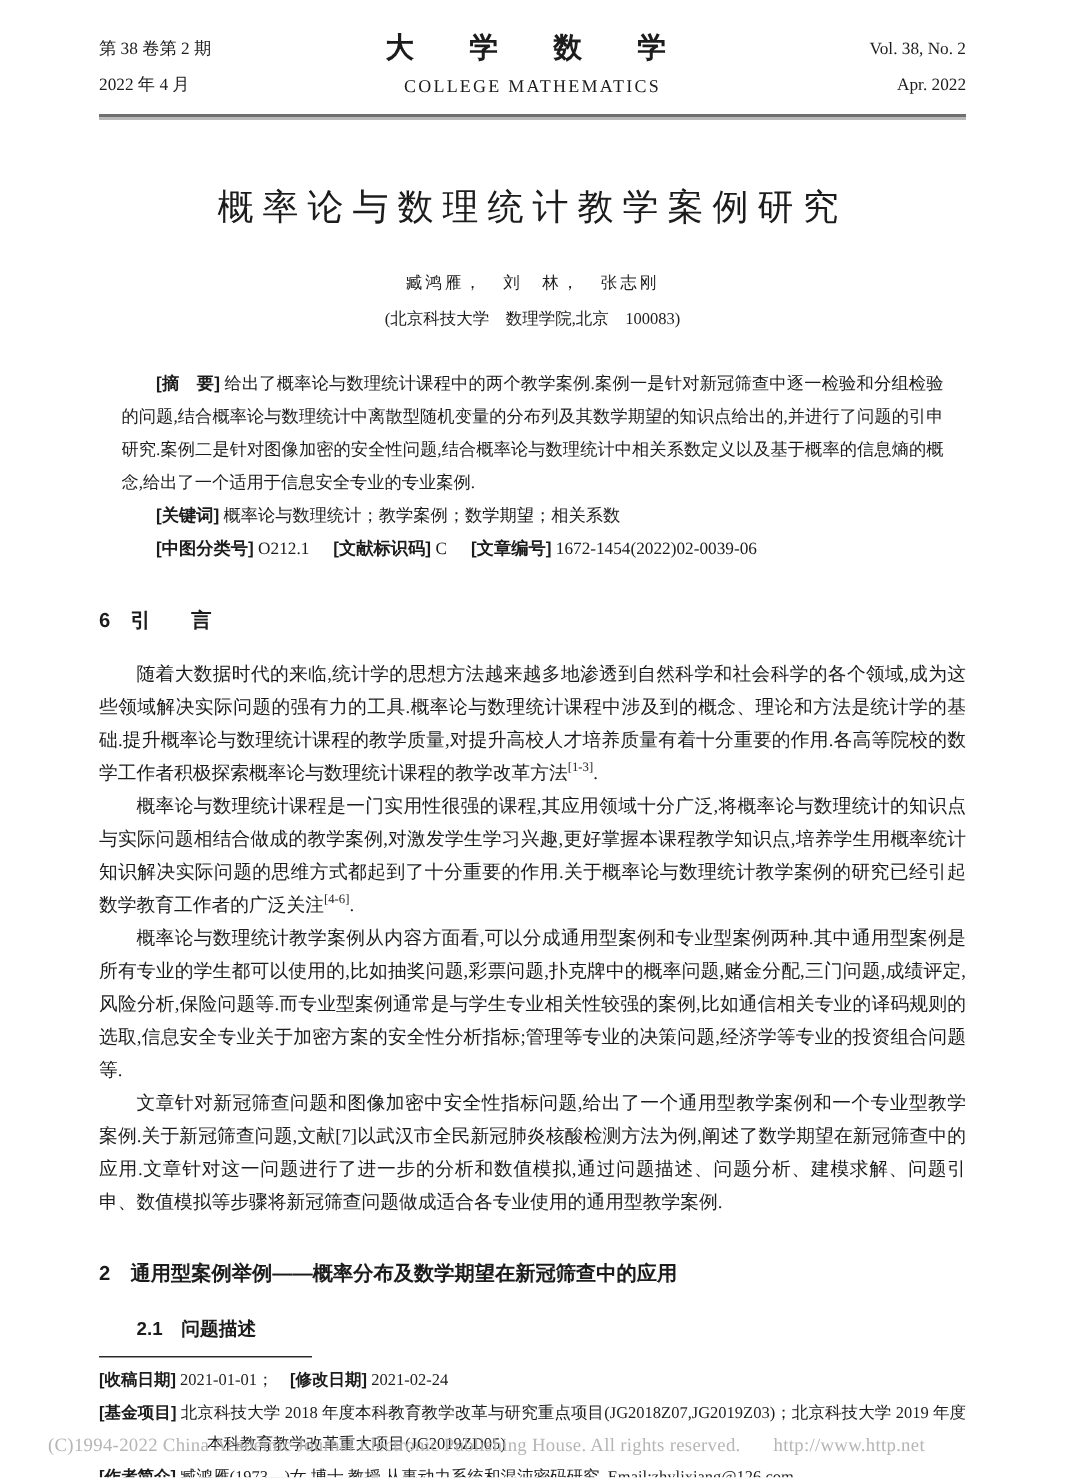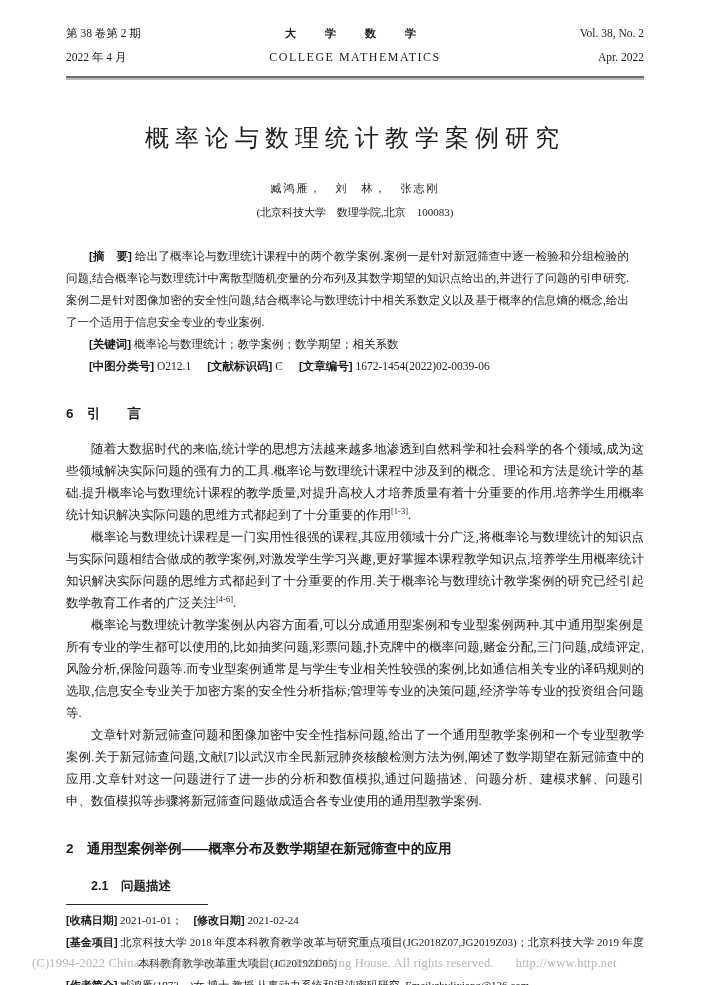--- a/index.html
+++ b/index.html
@@ -16,39 +16,39 @@
 
   
   .header {
     display: flex; justify-content: space-between; align-items: flex-start;
     padding-top: 21px;
     font-size: 11.5px; line-height: 24px;
   }
   .h-left  { width: 150px; text-align: left; }
   .h-right { width: 150px; text-align: right; }
   .h-center{ flex: 1; text-align: center; }
-  .jname   { font-size: 11px; font-weight: bold; letter-spacing: 9px; line-height: 24px; }
+  .jname   { font-size: 19px; font-weight: bold; letter-spacing: 9px; line-height: 24px; }
   .jname-en{ font-size: 12px; letter-spacing: 1.5px; line-height: 24px; }
 
   .rule {
     margin-top: 7px; height: 4px;
     background: linear-gradient(#6f6f6f 0 55%, #b9b9b9 55% 100%);
   }
 
   
   .title {
     margin: 42px 0 16px 0;
     text-align: center;
     font-size: 24px; font-weight: 400; letter-spacing: 6px;
   }
   .authors { margin-top: 27px; text-align: center; font-size: 11px; letter-spacing: 2px; }
   .affil   { margin-top: 9px;  text-align: center; font-size: 11px; }
 
   
-  .abstract-block { margin: 25px 15px 0 0; }
+  .abstract-block { margin: 25px 15px 0 15px; }
   .abs {
     margin: 0; font-size: 11.5px; line-height: 22px;
     text-align: justify; text-indent: 2em;
   }
   .lab { font-family: "Liberation Sans", "DejaVu Sans", sans-serif; font-weight: bold; font-style: normal; }
   .gap { margin-left: 16px; }
 
   
   .sec-h {
     margin: 28px 0 0 0;
@@ -113,21 +113,21 @@
     <div class="affil">(北京科技大学　数理学院,北京　100083)</div>
 
     <div class="abstract-block">
       <p class="abs"><b class="lab">[摘　要]</b><span> 给出了概率论与数理统计课程中的两个教学案例.案例一是针对新冠筛查中逐一检验和分组检验的问题,结合概率论与数理统计中离散型随机变量的分布列及其数学期望的知识点给出的,并进行了问题的引申研究.案例二是针对图像加密的安全性问题,结合概率论与数理统计中相关系数定义以及基于概率的信息熵的概念,给出了一个适用于信息安全专业的专业案例.</span></p>
       <p class="abs"><b class="lab">[关键词]</b><span> 概率论与数理统计；教学案例；数学期望；相关系数</span></p>
       <p class="abs"><b class="lab">[中图分类号]</b><span> O212.1</span><b class="lab gap">[文献标识码]</b><span> C</span><b class="lab gap">[文章编号]</b><span> 1672-1454(2022)02-0039-06</span></p>
     </div>
 
     <h2 class="sec-h">6　引　　言</h2>
 
-    <p class="body-p first-p"><span>随着大数据时代的来临,统计学的思想方法越来越多地渗透到自然科学和社会科学的各个领域,成为这些领域解决实际问题的强有力的工具.概率论与数理统计课程中涉及到的概念、理论和方法是统计学的基础.提升概率论与数理统计课程的教学质量,对提升高校人才培养质量有着十分重要的作用.培养学生用概率统计知识解决实际问题的思维方式都起到了十分重要的作用</span><sup class="ref">[1-3]</sup><span>.</span></p>
+    <p class="body-p first-p"><span>随着大数据时代的来临,统计学的思想方法越来越多地渗透到自然科学和社会科学的各个领域,成为这些领域解决实际问题的强有力的工具.概率论与数理统计课程中涉及到的概念、理论和方法是统计学的基础.提升概率论与数理统计课程的教学质量,对提升高校人才培养质量有着十分重要的作用.各高等院校的数学工作者积极探索概率论与数理统计课程的教学改革方法</span><sup class="ref">[1-3]</sup><span>.</span></p>
 
     <p class="body-p"><span>概率论与数理统计课程是一门实用性很强的课程,其应用领域十分广泛,将概率论与数理统计的知识点与实际问题相结合做成的教学案例,对激发学生学习兴趣,更好掌握本课程教学知识点,培养学生用概率统计知识解决实际问题的思维方式都起到了十分重要的作用.关于概率论与数理统计教学案例的研究已经引起数学教育工作者的广泛关注</span><sup class="ref">[4-6]</sup><span>.</span></p>
 
     <p class="body-p">概率论与数理统计教学案例从内容方面看,可以分成通用型案例和专业型案例两种.其中通用型案例是所有专业的学生都可以使用的,比如抽奖问题,彩票问题,扑克牌中的概率问题,赌金分配,三门问题,成绩评定,风险分析,保险问题等.而专业型案例通常是与学生专业相关性较强的案例,比如通信相关专业的译码规则的选取,信息安全专业关于加密方案的安全性分析指标;管理等专业的决策问题,经济学等专业的投资组合问题等.</p>
 
     <p class="body-p">文章针对新冠筛查问题和图像加密中安全性指标问题,给出了一个通用型教学案例和一个专业型教学案例.关于新冠筛查问题,文献[7]以武汉市全民新冠肺炎核酸检测方法为例,阐述了数学期望在新冠筛查中的应用.文章针对这一问题进行了进一步的分析和数值模拟,通过问题描述、问题分析、建模求解、问题引申、数值模拟等步骤将新冠筛查问题做成适合各专业使用的通用型教学案例.</p>
 
     <h2 class="sec-h">2　通用型案例举例——概率分布及数学期望在新冠筛查中的应用</h2>
     <h3 class="sub-h">2.1　问题描述</h3>
 

